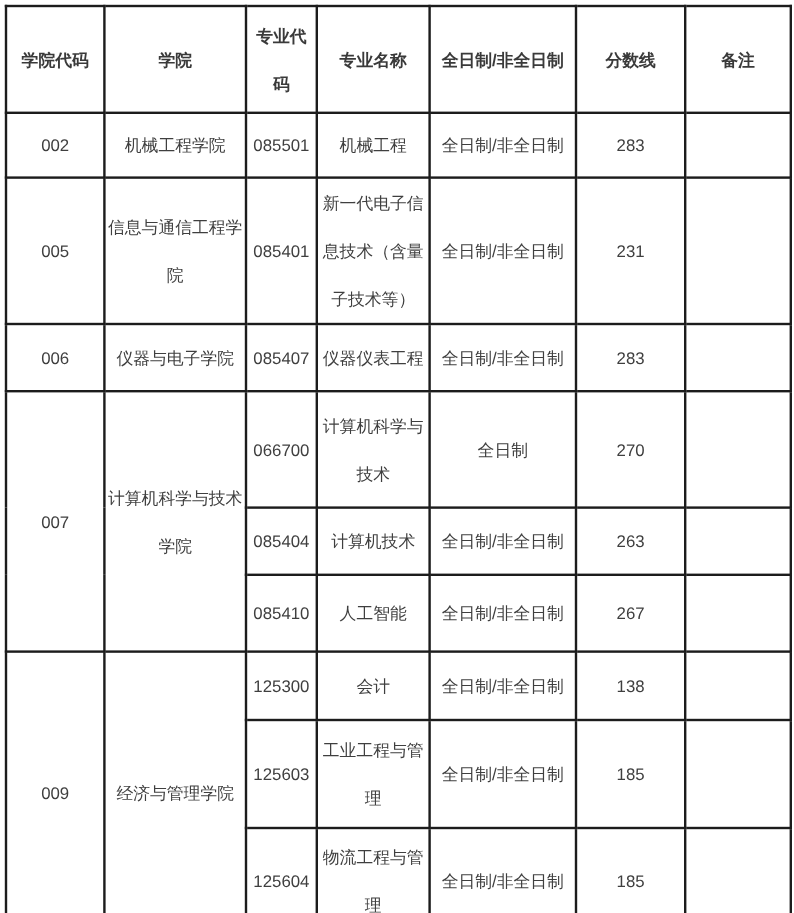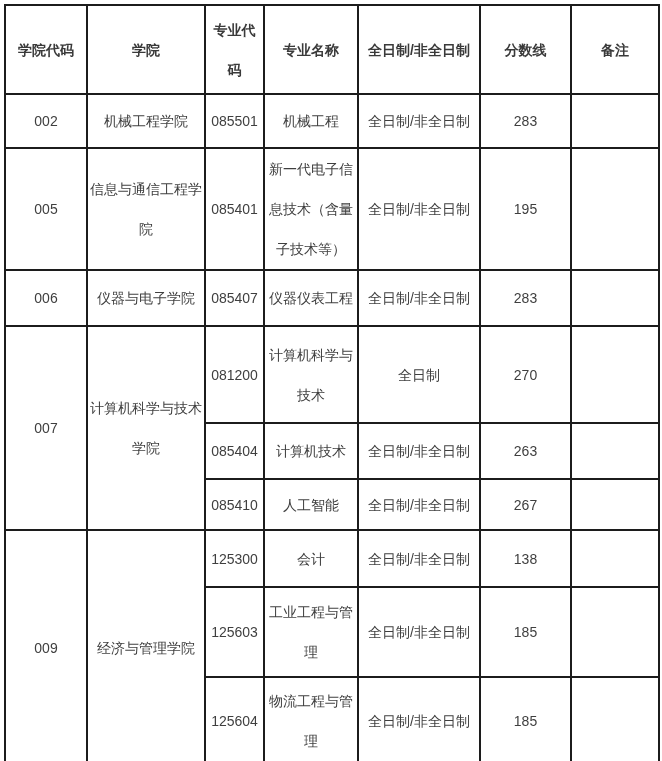--- a/index.html
+++ b/index.html
@@ -45,21 +45,21 @@
   col.c-mode         { width: 122px; }
   col.c-score        { width: 91px; }
   col.c-note         { width: 88px; }
   
   tr.h-header { height: 89px; }
   tr.h-r1 { height: 54px; }
   tr.h-r2 { height: 121px; }
   tr.h-r3 { height: 56px; }
   tr.h-r4 { height: 97px; }
   tr.h-r5 { height: 56px; }
-  tr.h-r6 { height: 51px; }
+  tr.h-r6 { height: 64px; }
   tr.h-r7 { height: 57px; }
   tr.h-r8 { height: 90px; }
   tr.h-r9 { height: 88px; }
   tr.h-cut { height: 2px; }
   tr.h-cut td { line-height: 0; padding: 0; }
 </style>
 </head>
 <body>
 
 <div class="page">
@@ -95,38 +95,38 @@
         <td>283</td>
         <td></td>
       </tr>
 
       <tr class="h-r2">
         <td>005</td>
         <td>信息与通信工程学院</td>
         <td>085401</td>
         <td>新一代电子信息技术（含量子技术等）</td>
         <td>全日制/非全日制</td>
-        <td>195</td>
+        <td>231</td>
         <td></td>
       </tr>
 
       <tr class="h-r3">
         <td>006</td>
         <td>仪器与电子学院</td>
         <td>085407</td>
         <td>仪器仪表工程</td>
         <td>全日制/非全日制</td>
         <td>283</td>
         <td></td>
       </tr>
 
       <tr class="h-r4">
         <td rowspan="3">007</td>
         <td rowspan="3">计算机科学与技术学院</td>
-        <td>081200</td>
+        <td>066700</td>
         <td>计算机科学与技术</td>
         <td>全日制</td>
         <td>270</td>
         <td></td>
       </tr>
       <tr class="h-r5">
         <td>085404</td>
         <td>计算机技术</td>
         <td>全日制/非全日制</td>
         <td>263</td>

